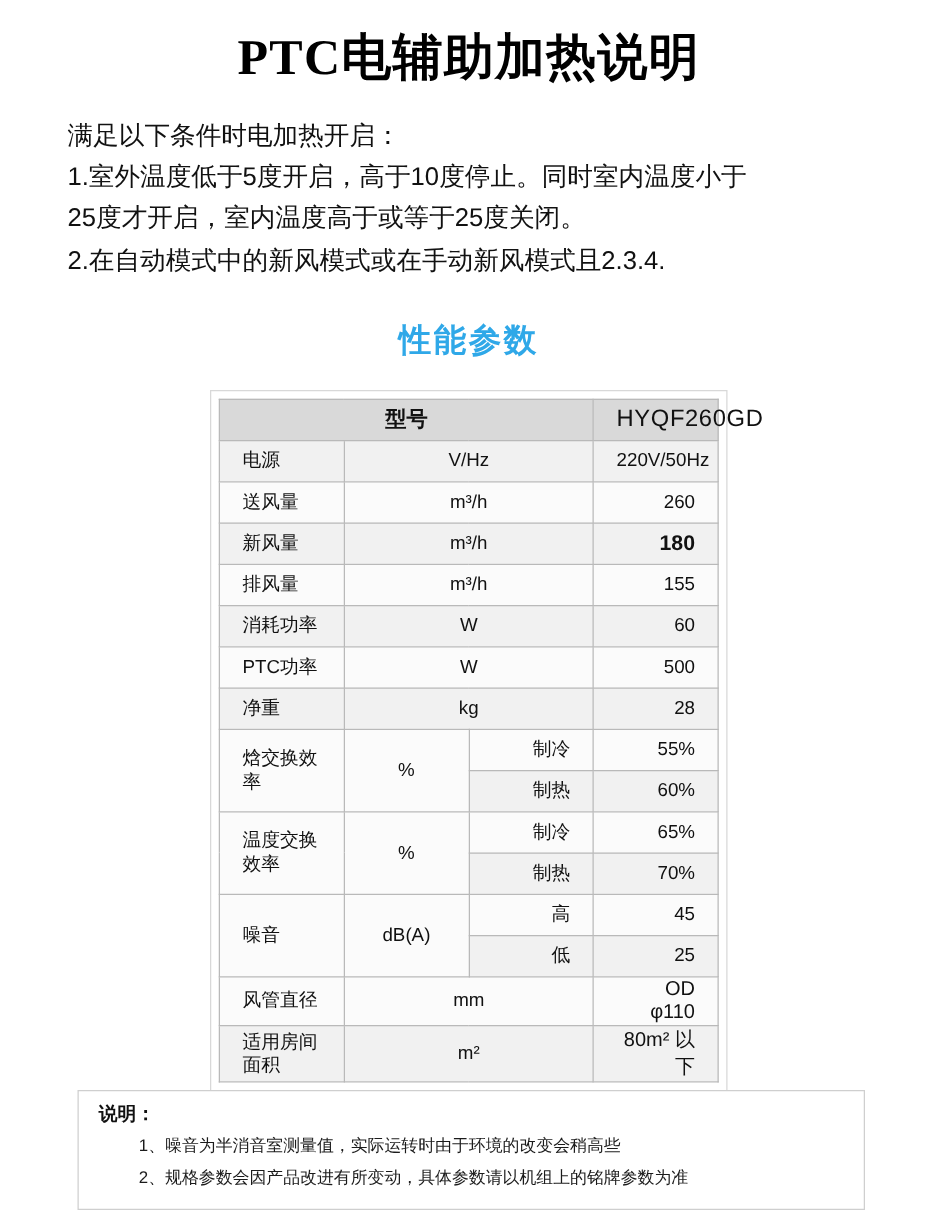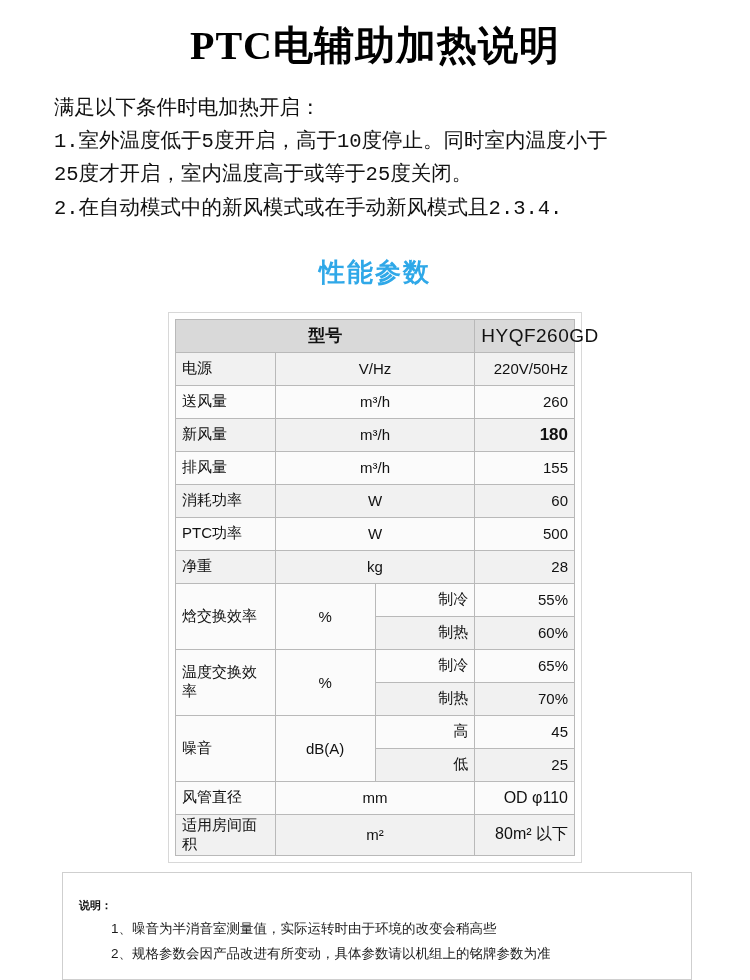--- a/index.html
+++ b/index.html
@@ -33,21 +33,21 @@
     color: #000000;
     padding-top: 22px;
     margin: 0;
     line-height: 1.2;
   }
 
   
   .intro {
     margin: 22px 0 0 0;
     padding: 0 52px 0 54px;
-    font-family: Liberation Mono, monospace;
+    font-family: Liberation Sans, sans-serif;
     font-size: 20.5px;
     line-height: 1.62;
     color: #111111;
   }
   .intro .line {
     white-space: pre-wrap;
   }
 
   
   .section-heading {
@@ -73,21 +73,21 @@
     border-collapse: collapse;
     width: 400px;
     font-family: "Liberation Sans", sans-serif;
     font-size: 15px;
     color: #111111;
     table-layout: fixed;
   }
   table.spec td {
     border: 1px solid #b9b9b9;
     height: 30px;
-    padding: 1px 6px;
+    padding: 1px 18px;
     vertical-align: middle;
     background: #fafafa;
   }
   table.spec tr:nth-child(even) td { background: #f1f1f1; }
   table.spec tr:nth-child(odd) td { background: #fbfbfb; }
 
   .c-name { width: 122px; text-align: left; padding-left: 8px; }
   .c-unit { width: 78px; text-align: center; }
   .c-sub  { width: 62px; text-align: right; }
   .c-val  { text-align: right; }
@@ -113,24 +113,24 @@
     left: 62px;
     top: 872px;
     width: 630px;
     border: 1px solid #cfcfcf;
     background: #ffffff;
     padding: 9px 12px 12px 12px;
     box-sizing: border-box;
     font-family: "Liberation Sans", sans-serif;
   }
   .notes-title {
-    font-size: 11px;
+    font-size: 15px;
     font-weight: 700;
     color: #111111;
-    margin: 16px 0 4px 4px;
+    margin: 0 0 4px 4px;
   }
   .notes ul {
     margin: 0;
     padding: 0;
     list-style: none;
   }
   .notes li {
     font-size: 13.5px;
     color: #1b1b1b;
     line-height: 1.85;

